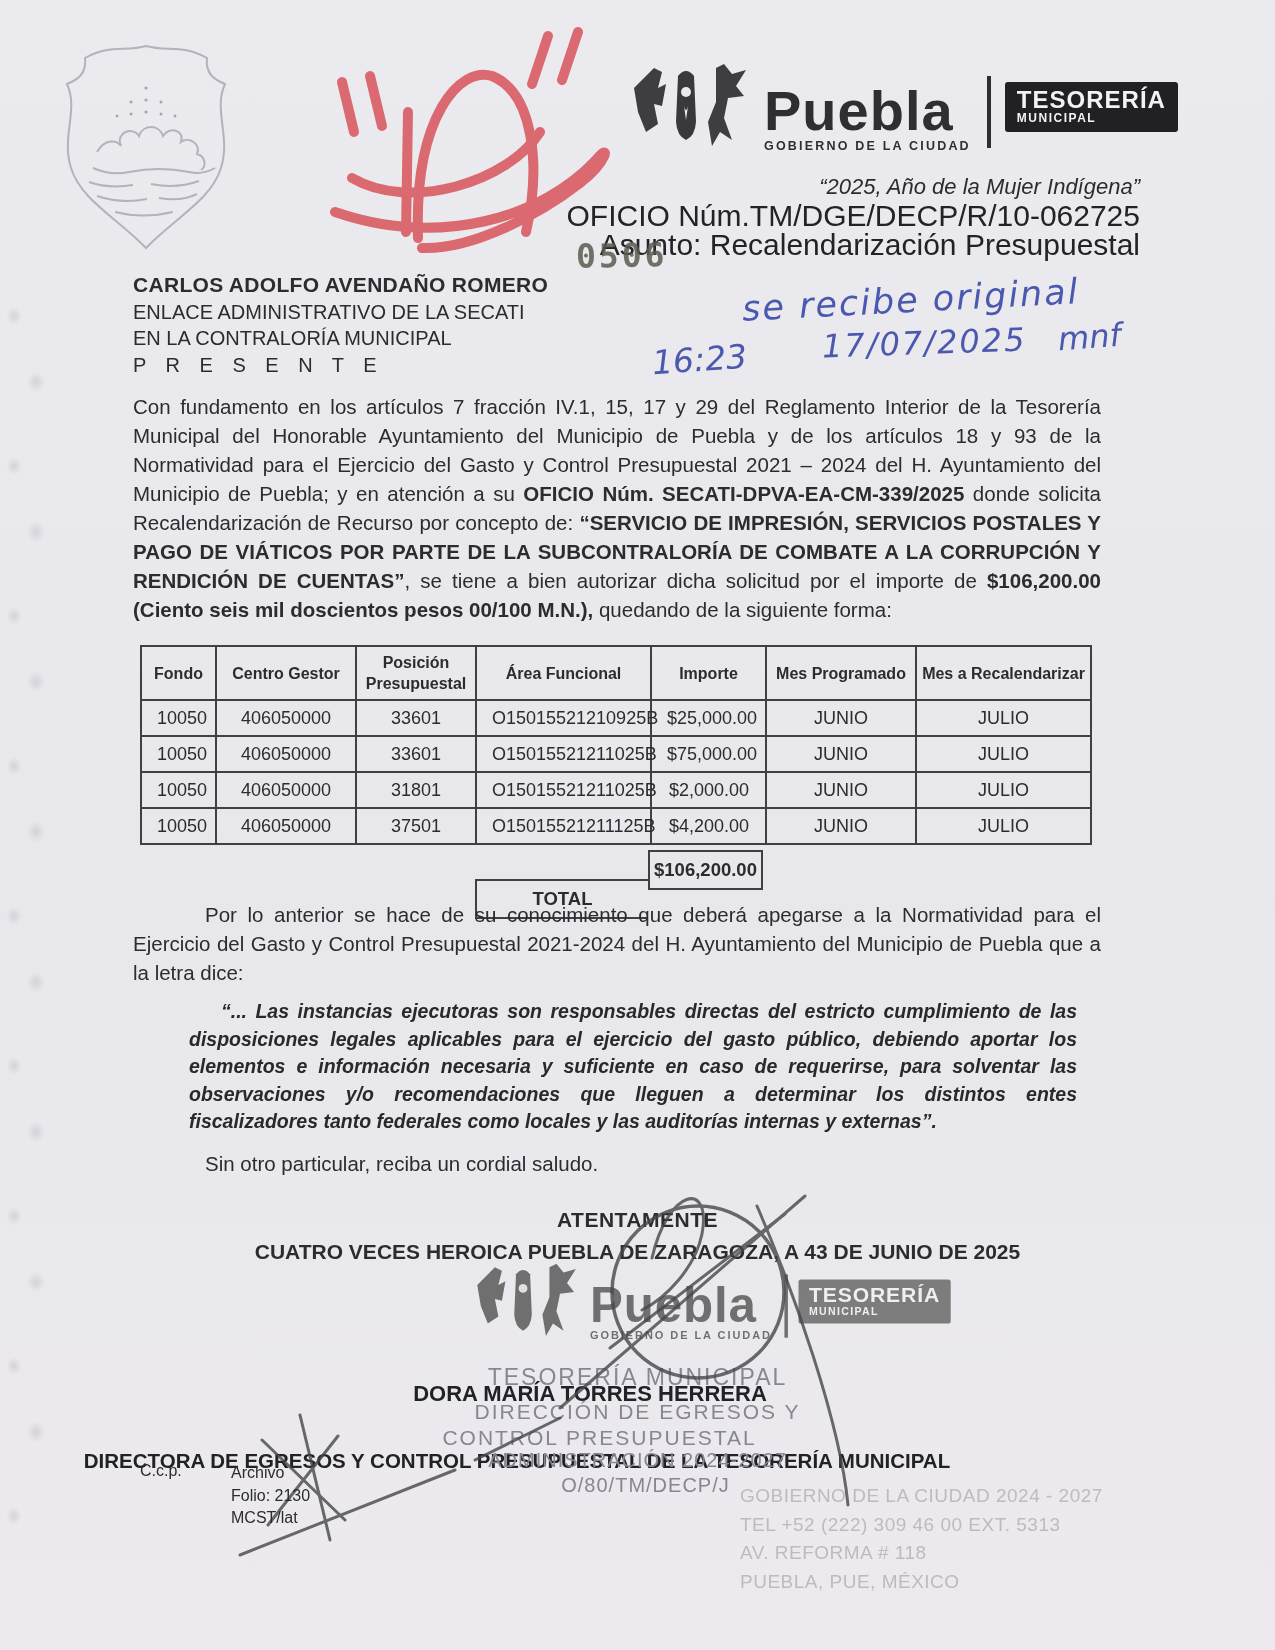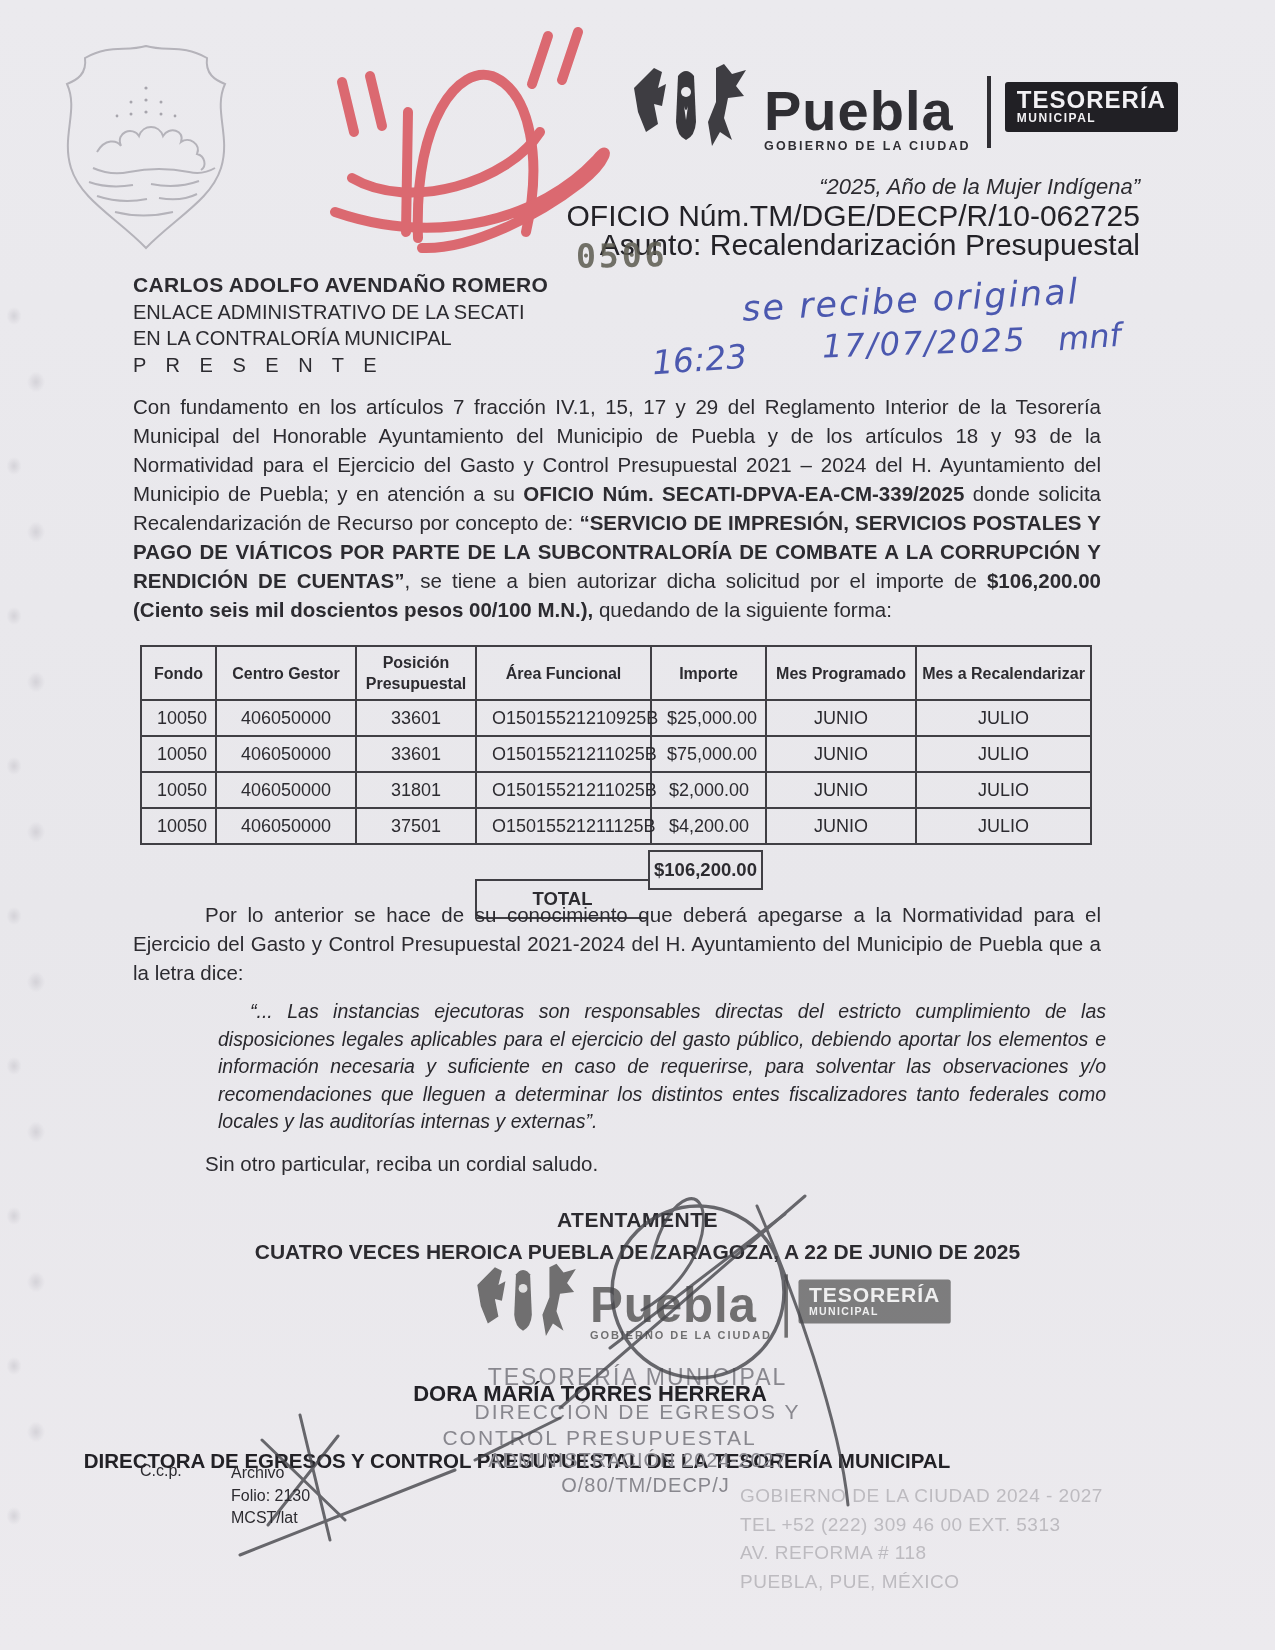--- a/index.html
+++ b/index.html
@@ -43,22 +43,22 @@
   .hand{font-family:"DejaVu Sans",sans-serif;font-style:italic;color:#4b58af;}
   .hand1{left:742px;top:280px;font-size:35px;transform:rotate(-3deg);letter-spacing:2px;}
   .hand2{left:822px;top:324px;font-size:32px;transform:rotate(-2deg);letter-spacing:2px;}
   .hand3{left:1058px;top:318px;font-size:32px;transform:rotate(-4deg);}
   .hand4{left:652px;top:340px;font-size:33px;transform:rotate(-4deg);}
 
   
   .para{font-size:20.5px;line-height:29px;text-align:justify;}
   .p1{left:133px;top:392px;width:968px;}
   .p2{left:133px;top:900px;width:968px;text-indent:72px;}
-  .quote{left:218px;top:998px;width:888px;font-size:19.5px;line-height:27.5px;
-         font-weight:normal;font-style:italic;text-align:justify;text-indent:32px;color:#29282d;}
+  .quote{left:189px;top:998px;width:888px;font-size:19.5px;line-height:27.5px;
+         font-weight:bold;font-style:italic;text-align:justify;text-indent:32px;color:#29282d;}
   .closing{left:205px;top:1152px;font-size:20.5px;}
 
   
   .tbl-wrap{left:140px;top:645px;}
   table.budget{border-collapse:collapse;table-layout:fixed;width:950px;background:transparent;}
   table.budget th,table.budget td{border:2px solid #403f44;}
   table.budget th{font-size:16px;font-weight:bold;line-height:21px;padding:5px 3px;height:41px;text-align:center;}
   table.budget td{font-size:18px;height:34px;text-align:center;padding:0 15px;}
   table.budget td.c4{text-align:right;padding-right:16px;}
   .total-row{left:475px;top:850px;display:flex;}
@@ -249,21 +249,21 @@
   <div class="abs total-row">
     <div class="total-cell total-label">TOTAL</div>
     <div class="total-cell total-value">$106,200.00</div>
   </div>
 
   <div class="abs para p2">Por lo anterior se hace de su conocimiento que deberá apegarse a la Normatividad para el Ejercicio del Gasto y Control Presupuestal 2021-2024 del H. Ayuntamiento del Municipio de Puebla que a la letra dice:</div>
   <div class="abs quote">“... Las instancias ejecutoras son responsables directas del estricto cumplimiento de las disposiciones legales aplicables para el ejercicio del gasto público, debiendo aportar los elementos e información necesaria y suficiente en caso de requerirse, para solventar las observaciones y/o recomendaciones que lleguen a determinar los distintos entes fiscalizadores tanto federales como locales y las auditorías internas y externas”.</div>
   <div class="abs closing">Sin otro particular, reciba un cordial saludo.</div>
 
   <div class="abs atent">ATENTAMENTE</div>
-  <div class="abs placedate">CUATRO VECES HEROICA PUEBLA DE ZARAGOZA, A 22 DE JUNIO DE 2025</div>
+  <div class="abs placedate">CUATRO VECES HEROICA PUEBLA DE ZARAGOZA, A 43 DE JUNIO DE 2025</div>
 
   <div class="abs brand sig-logo">
     <svg class="brand-icons" viewBox="0 0 128 92">
       <g fill="#4e4d53">
         <path d="M6 26 L26 6 L34 10 L30 26 L38 22 L34 44 L26 42 L30 62 L18 70 L10 50 Z"></path>
         <path d="M50 14 q8 -10 16 0 l2 46 q-1 14 -10 18 q-9 -4 -10 -18 Z"></path>
         <circle cx="58" cy="30" r="5" fill="#dddce0"></circle>
         <path d="M88 6 L96 2 L104 12 L118 8 L108 24 L116 34 L100 36 L96 56 L104 78 L92 70 L84 84 L80 60 L88 40 Z"></path>
       </g>
     </svg>

